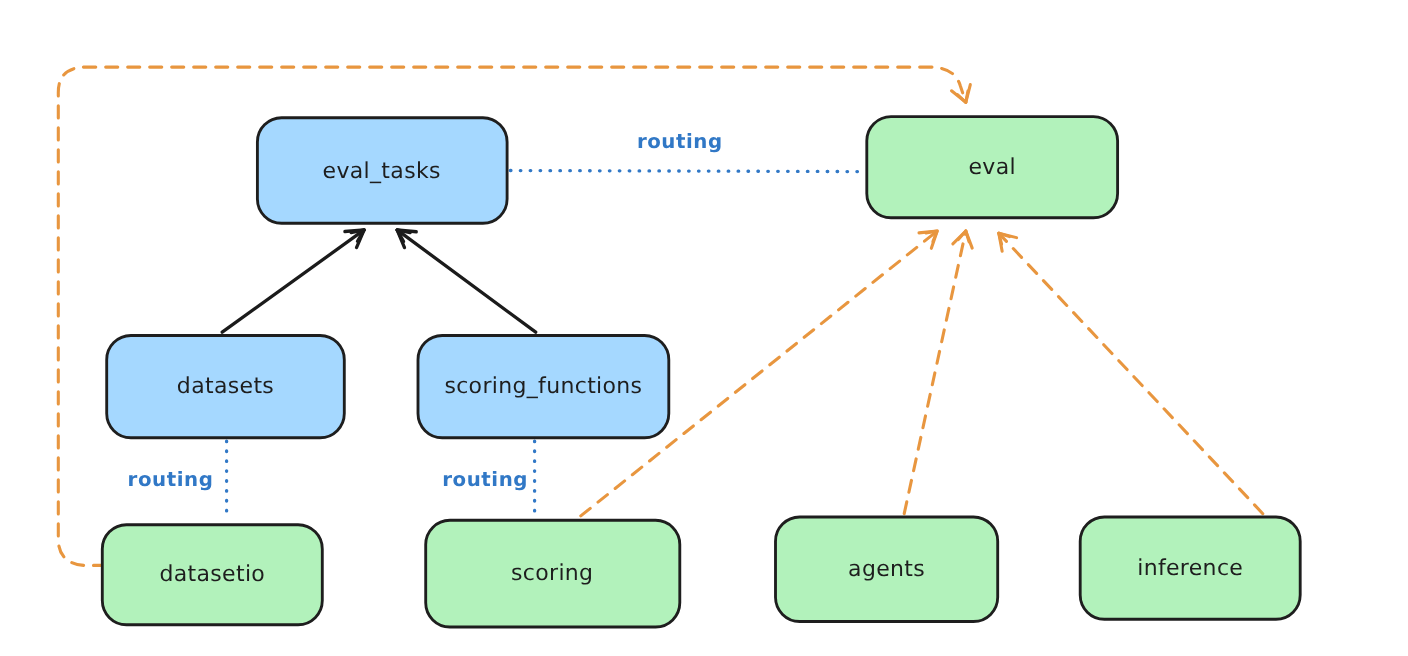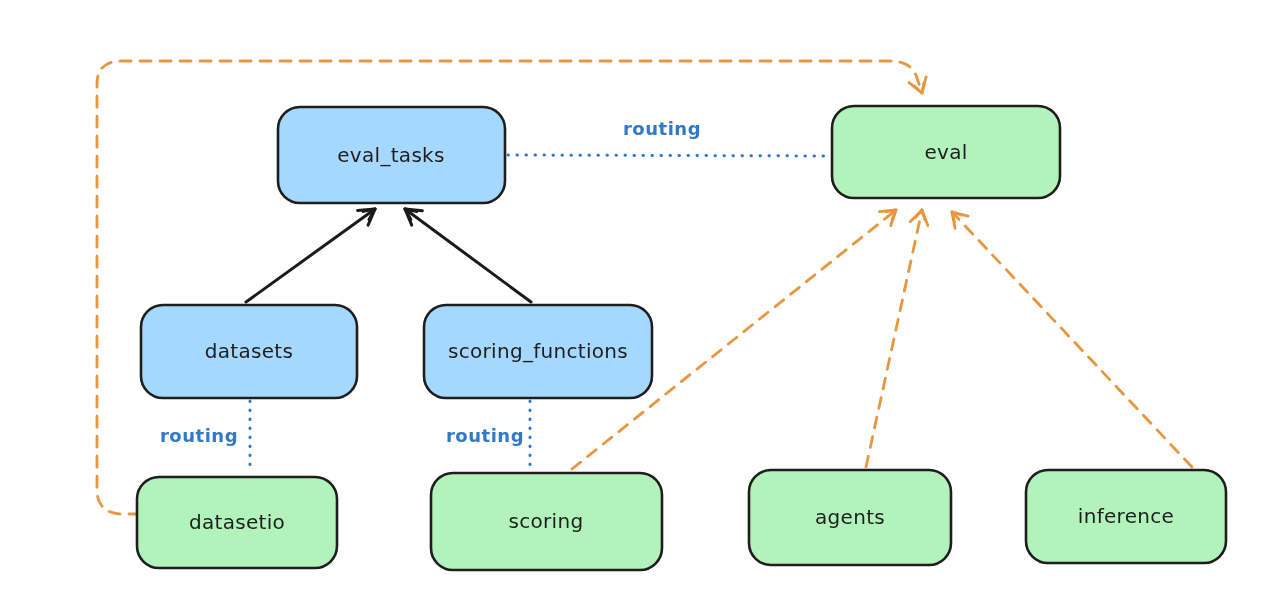--- a/index.html
+++ b/index.html
@@ -12,21 +12,21 @@
     --black-arrow: #1b1b1b;
     --label-text: #1e1e1e;
   }
   html, body { margin: 0; padding: 0; }
   body {
     width: 1280px; height: 596px;
     background: var(--background);
     font-family: "DejaVu Sans", "Liberation Sans", sans-serif;
     overflow: hidden;
   }
-  .diagram-canvas { width: 1076px; height: 596px; position: relative; padding-left: 44px; }
+  .diagram-canvas { width: 1076px; height: 596px; position: relative; }
 
   .box {
     stroke: var(--node-stroke);
     stroke-width: 2.6;
     stroke-linejoin: round;
   }
   .box.blue  { fill: var(--blue-node-fill); }
   .box.green { fill: var(--green-node-fill); }
 
   .node-label {

